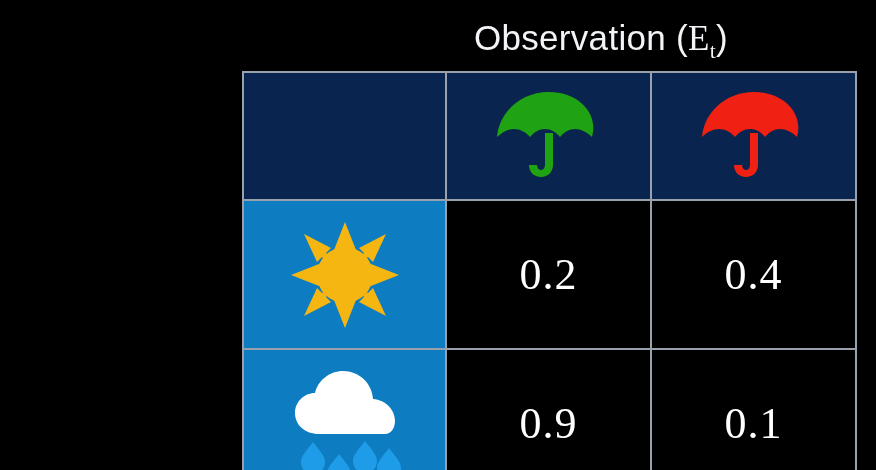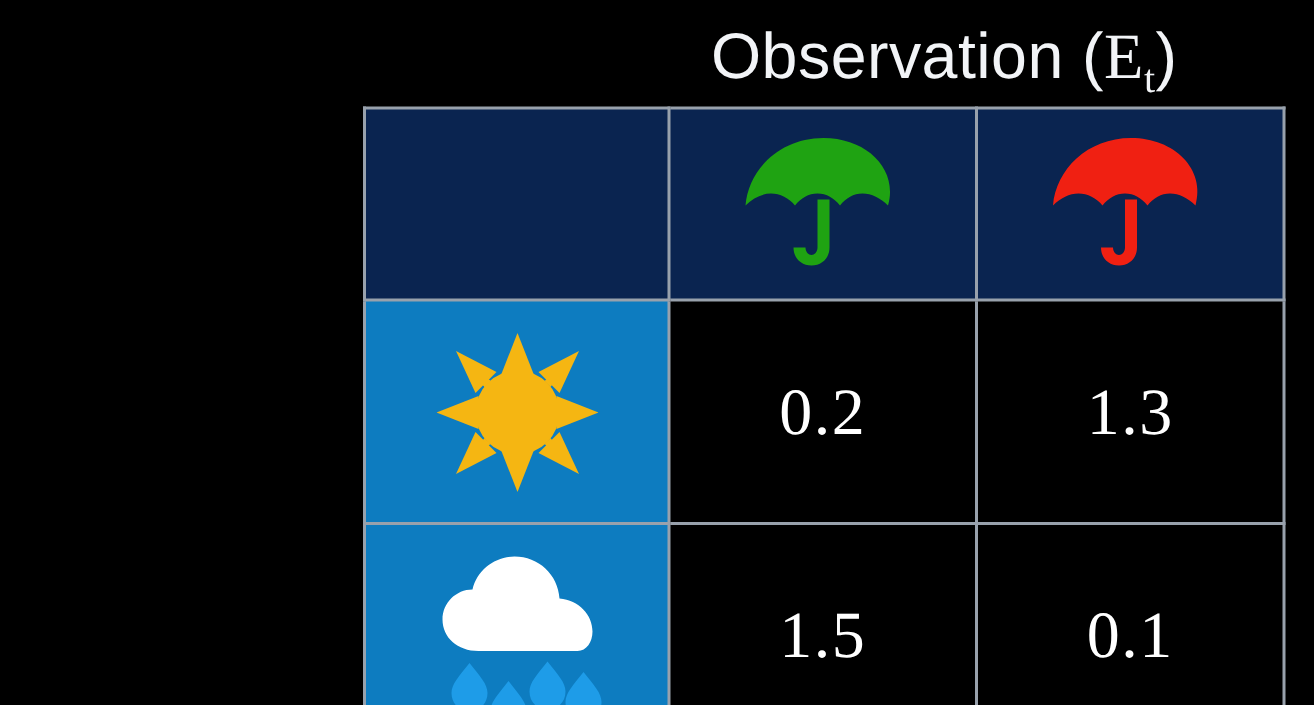--- a/index.html
+++ b/index.html
@@ -28,21 +28,21 @@
     position: absolute;
     color: #f2f4f7;
     font-family: "Liberation Sans", sans-serif;
     font-weight: 300;
     white-space: nowrap;
     letter-spacing: 0.3px;
   }
   #observation-title {
     left: 474px;
     top: 12px;
-    font-size: 43px;
+    font-size: 35px;
     line-height: 52px;
   }
   #state-title {
     left: 17px;
     top: 288px;
     font-size: 37px;
     line-height: 48px;
   }
   .mathvar {
     font-family: "Liberation Serif", serif;
@@ -170,21 +170,21 @@
                 <polygon points="95,94 68,80 82,66"></polygon>
                 <polygon points="13,94 40,80 26,66"></polygon>
               </g>
             </svg>
           </div>
         </td>
         <td class="cell-prob col-prob">
           <span class="prob-value">0.2</span>
         </td>
         <td class="cell-prob col-prob">
-          <span class="prob-value">1.3</span>
+          <span class="prob-value">0.4</span>
         </td>
       </tr>
 
       <tr class="row-data">
         <td class="cell-state col-label">
           <div class="icon-wrap">
             <svg width="120" height="112" viewBox="0 0 120 112" aria-hidden="true">
               <path fill="#ffffff" d="M34 66
                 C20 66 10 57 10 45
                 C10 34 19 25 30 25
@@ -195,21 +195,21 @@
               <g fill="#1e9ce8">
                 <path d="M28 74 c7 9 12 14 12 20 c0 7 -5 12 -12 12 c-7 0 -12 -5 -12 -12 c0 -6 5 -11 12 -20 Z"></path>
                 <path d="M54 86 c7 9 12 14 12 20 c0 7 -5 12 -12 12 c-7 0 -12 -5 -12 -12 c0 -6 5 -11 12 -20 Z"></path>
                 <path d="M80 73 c7 9 12 14 12 20 c0 7 -5 12 -12 12 c-7 0 -12 -5 -12 -12 c0 -6 5 -11 12 -20 Z"></path>
                 <path d="M104 80 c7 9 12 14 12 20 c0 7 -5 12 -12 12 c-7 0 -12 -5 -12 -12 c0 -6 5 -11 12 -20 Z"></path>
               </g>
             </svg>
           </div>
         </td>
         <td class="cell-prob col-prob">
-          <span class="prob-value">1.5</span>
+          <span class="prob-value">0.9</span>
         </td>
         <td class="cell-prob col-prob">
           <span class="prob-value">0.1</span>
         </td>
       </tr>
     </tbody>
   </table>
 
 </div>
 

